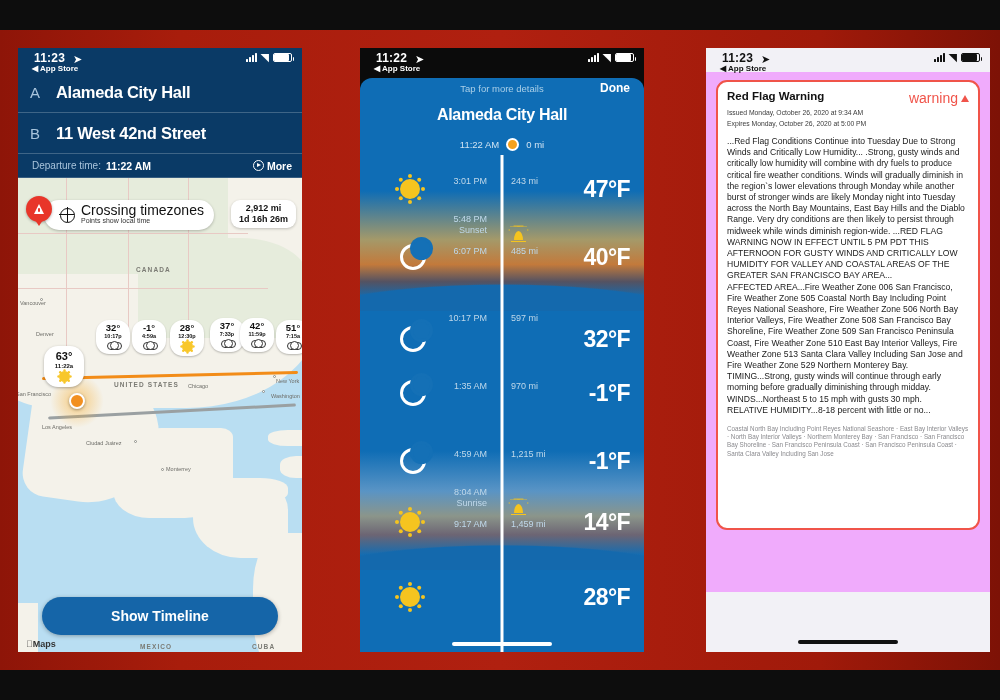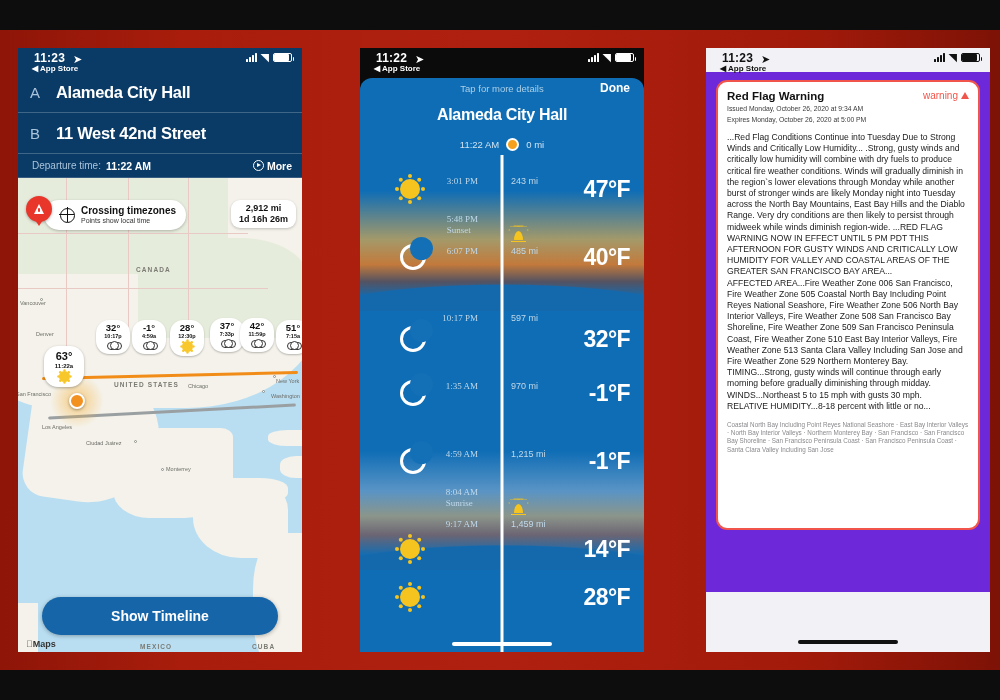--- a/index.html
+++ b/index.html
@@ -51,21 +51,21 @@
   .citydot { position:absolute; width:3px;height:3px;border:.8px solid #8d8d87;border-radius:50%;background:#fff;}
   .gridline { position:absolute; background:#e8c9c4; }
   .route-line { position:absolute; height:3px; background:#f28c18; border-radius:2px;}
   .gray-line { position:absolute; height:2.5px; background:#9aa0a2; border-radius:2px;}
 
   .banner { position:absolute; left:26px; top:22px; height:30px; background:#fff; border-radius:15px;
             display:flex; align-items:center; padding:0 10px 0 16px; box-shadow:0 1px 3px rgba(0,0,0,.25); }
   .globe { width:15px;height:15px;border:1.6px solid #111;border-radius:50%;position:relative;margin-right:6px;flex:none;}
   .globe::before{content:"";position:absolute;left:-1.6px;top:5.5px;width:15px;height:1.3px;background:#111;}
   .globe::after{content:"";position:absolute;left:5.5px;top:-1.6px;width:1.3px;height:15px;background:#111;}
-  .banner .b1{font-size:10px;font-weight:bold;color:#111;line-height:11px;}
+  .banner .b1{font-size:14px;font-weight:normal;color:#111;line-height:11px;}
   .banner .b2{font-size:7px;color:#333;line-height:9px;}
   .warnbadge { position:absolute; left:8px; top:18px; width:26px;height:26px;background:#e8362a;border-radius:50%;
                display:flex;align-items:center;justify-content:center; box-shadow:0 1px 3px rgba(0,0,0,.3); z-index:4;}
   .warnbadge::after{content:"";position:absolute;left:9px;bottom:-4px;border-left:4px solid transparent;border-right:4px solid transparent;border-top:6px solid #e8362a;}
   .tri { width:0;height:0;border-left:5.5px solid transparent;border-right:5.5px solid transparent;border-bottom:10px solid #fff;position:relative;}
   .tri::after{content:"";position:absolute;left:-1px;top:3.5px;width:2px;height:4px;background:#e8362a;border-radius:1px;}
   .distbox { position:absolute; right:6px; top:22px; background:#fff; border-radius:9px; padding:3px 8px; text-align:center;
              box-shadow:0 1px 3px rgba(0,0,0,.22); }
   .distbox div{font-size:9px;font-weight:bold;color:#111;line-height:11px;}
 
@@ -103,21 +103,21 @@
   .origin-row .ot { font-size:9.5px; color:#cfe3f2;}
   .origin-row .od { width:13px;height:13px;border-radius:50%;background:#f4a11d;border:2px solid #fff;}
   .origin-row .om { font-size:9.5px; color:#cfe3f2;}
 
   .tl { position:relative; margin-top:4px; height:498px; }
   .vline { position:absolute; left:50%; transform:translateX(-50%); top:0; bottom:0; width:3px; background:#fff; z-index:2;}
   .seg { position:absolute; left:0; right:0; }
   .seg .lic { position:absolute; left:40px; top:50%; transform:translateY(-50%); }
   .seg .temp { position:absolute; right:14px; top:50%; transform:translateY(-50%); font-size:23px; font-weight:bold; color:#fff; letter-spacing:-.6px;}
   .tick { position:absolute; left:0; right:0; display:flex; align-items:center; z-index:3;}
-  .tick .tt { position:absolute; right:50%; margin-right:24px; font-size:9px; color:#bfd8ea; line-height:11px; white-space:nowrap;font-family:Liberation Serif, serif;}
+  .tick .tt { position:absolute; right:50%; margin-right:15px; text-align:right; font-size:9px; color:#bfd8ea; line-height:11px; white-space:nowrap;}
   .tick .tm2 { position:absolute; left:50%; margin-left:9px; font-size:9px; color:#bfd8ea; white-space:nowrap;}
   .tick .sunicon { position:absolute; left:50%; margin-left:12px; }
   .sunrise-i { width:9px;height:9px;border-radius:50% 50% 0 0 / 100% 100% 0 0;background:#f5c41f;position:relative;}
   .sunrise-i::after{content:"";position:absolute;left:-3px;bottom:-2px;width:15px;height:1.3px;background:#f5c41f;}
   .sunrise-i::before{content:"";position:absolute;left:-4px;top:-4px;width:17px;height:8px;
      background:radial-gradient(circle at 50% 100%, transparent 62%, transparent 62%);
      box-shadow:-5px -1px 0 -3.6px #f5c41f, 5px -1px 0 -3.6px #f5c41f, 0 -5px 0 -3.6px #f5c41f,
                 -3.6px -4px 0 -3.6px #f5c41f, 3.6px -4px 0 -3.6px #f5c41f;}
   .bigsun { width:20px;height:20px;background:#f5c41f;border-radius:50%;position:relative;
             box-shadow:0 -13px 0 -8px #f5c41f,0 13px 0 -8px #f5c41f,-13px 0 0 -8px #f5c41f,13px 0 0 -8px #f5c41f,
@@ -133,25 +133,25 @@
   .s3 .time,.s3 .loc-arrow,.s3 .wifi { color:#111 !important; }
   .s3 .bars i, .s3 .batt i { background:#111; }
   .s3 .batt { border-color:#111; }
   .s3 .batt::after { background:#111; }
   .s3 .appstore { color:#111; }
   .navbar { height:26px; background:#f7f7fa; display:flex; align-items:center; position:relative; border-bottom:.5px solid #d6d6da;}
   .navbar .back { position:absolute; left:10px; display:flex; align-items:center; gap:2px; color:#f0a020; font-size:12px; font-weight:500;}
   .navbar .chev { width:6px;height:6px;border-left:2px solid #f0a020;border-bottom:2px solid #f0a020;transform:rotate(45deg);}
   .navbar .ttl { width:100%; text-align:center; font-size:13px; font-weight:bold; color:#111;}
 
-  .alert-area { height:520px; background:#6d28d9; padding:8px 10px 0; overflow:hidden;}
+  .alert-area { height:520px; background:#f0abfc; padding:8px 10px 0; overflow:hidden;}
   .alert-card { background:#fff; border:2px solid #f0544a; border-radius:11px; padding:8px 9px 9px; height:450px; overflow:hidden;}
   .ahead { display:flex; align-items:flex-start; }
   .atitle { font-size:11.5px; font-weight:bold; color:#111;}
-  .asev { margin-left:auto; font-size:10px; color:#f0544a; display:flex; align-items:center; gap:3px;}
+  .asev { margin-left:auto; font-size:14px; color:#f0544a; display:flex; align-items:center; gap:3px;}
   .asev .wt { width:0;height:0;border-left:4px solid transparent;border-right:4px solid transparent;border-bottom:7px solid #f0544a;}
   .ameta { font-size:6.8px; color:#3b3b3b; line-height:9px; margin-top:2px;}
   .abody { font-size:8.6px; color:#1a1a1a; line-height:11.2px; margin-top:8px; white-space:pre-wrap;}
   .azones { font-size:6.3px; color:#8a8a8e; line-height:8.2px; margin-top:9px;}
   .p3home { position:absolute; left:50%; transform:translateX(-50%); bottom:8px; width:100px;height:4px;background:#111;border-radius:2px;}
 </style>
 </head>
 <body>
 
 <div id="stage">
@@ -366,21 +366,21 @@
               <div class="moon"></div>
             </div>
           <div class="temp">-1°F</div>
         </div>
         <div class="seg" style="top:272px;height:68px;">
           <div class="lic">
               <div class="moon"></div>
             </div>
           <div class="temp">-1°F</div>
         </div>
-        <div class="seg" style="top:360px;height:68px;text-align:center;">
+        <div class="seg" style="top:333px;height:68px;text-align:center;">
           <div class="lic">
               <div class="bigsun"></div>
             </div>
           <div class="temp">14°F</div>
         </div>
         <div class="seg" style="top:408px;height:68px;">
           <div class="lic">
               <div class="bigsun"></div>
             </div>
           <div class="temp">28°F</div>

